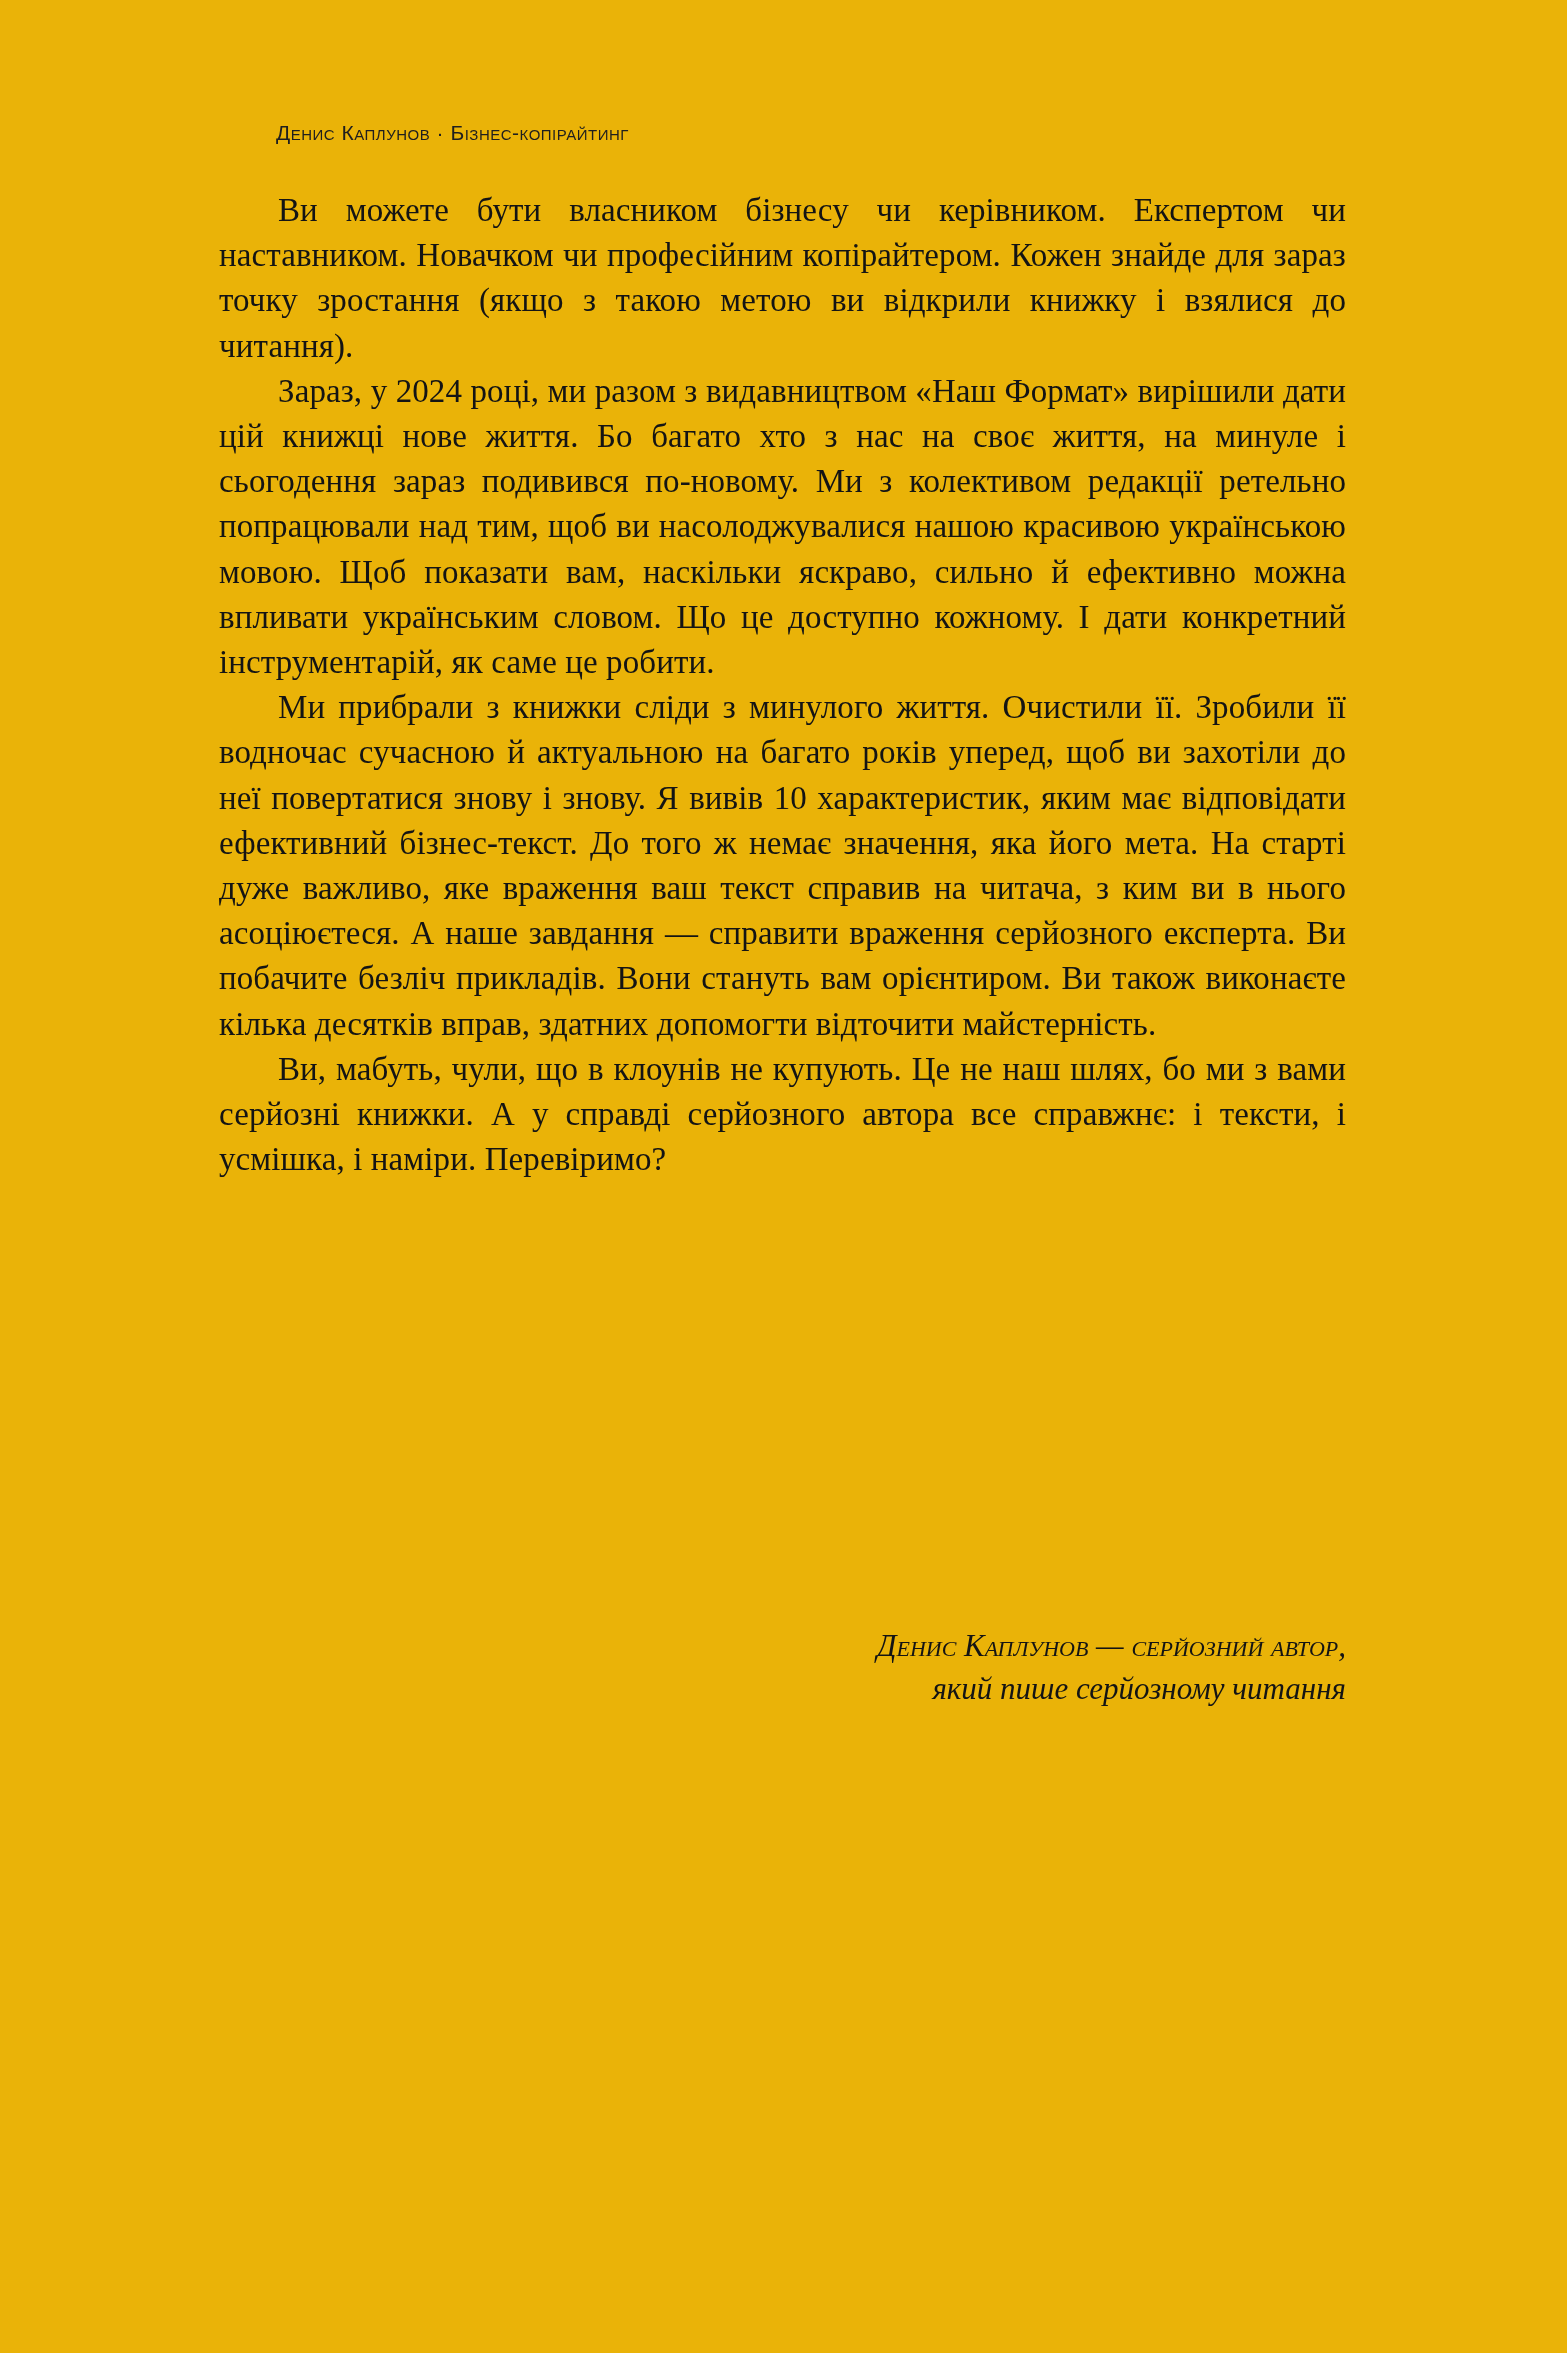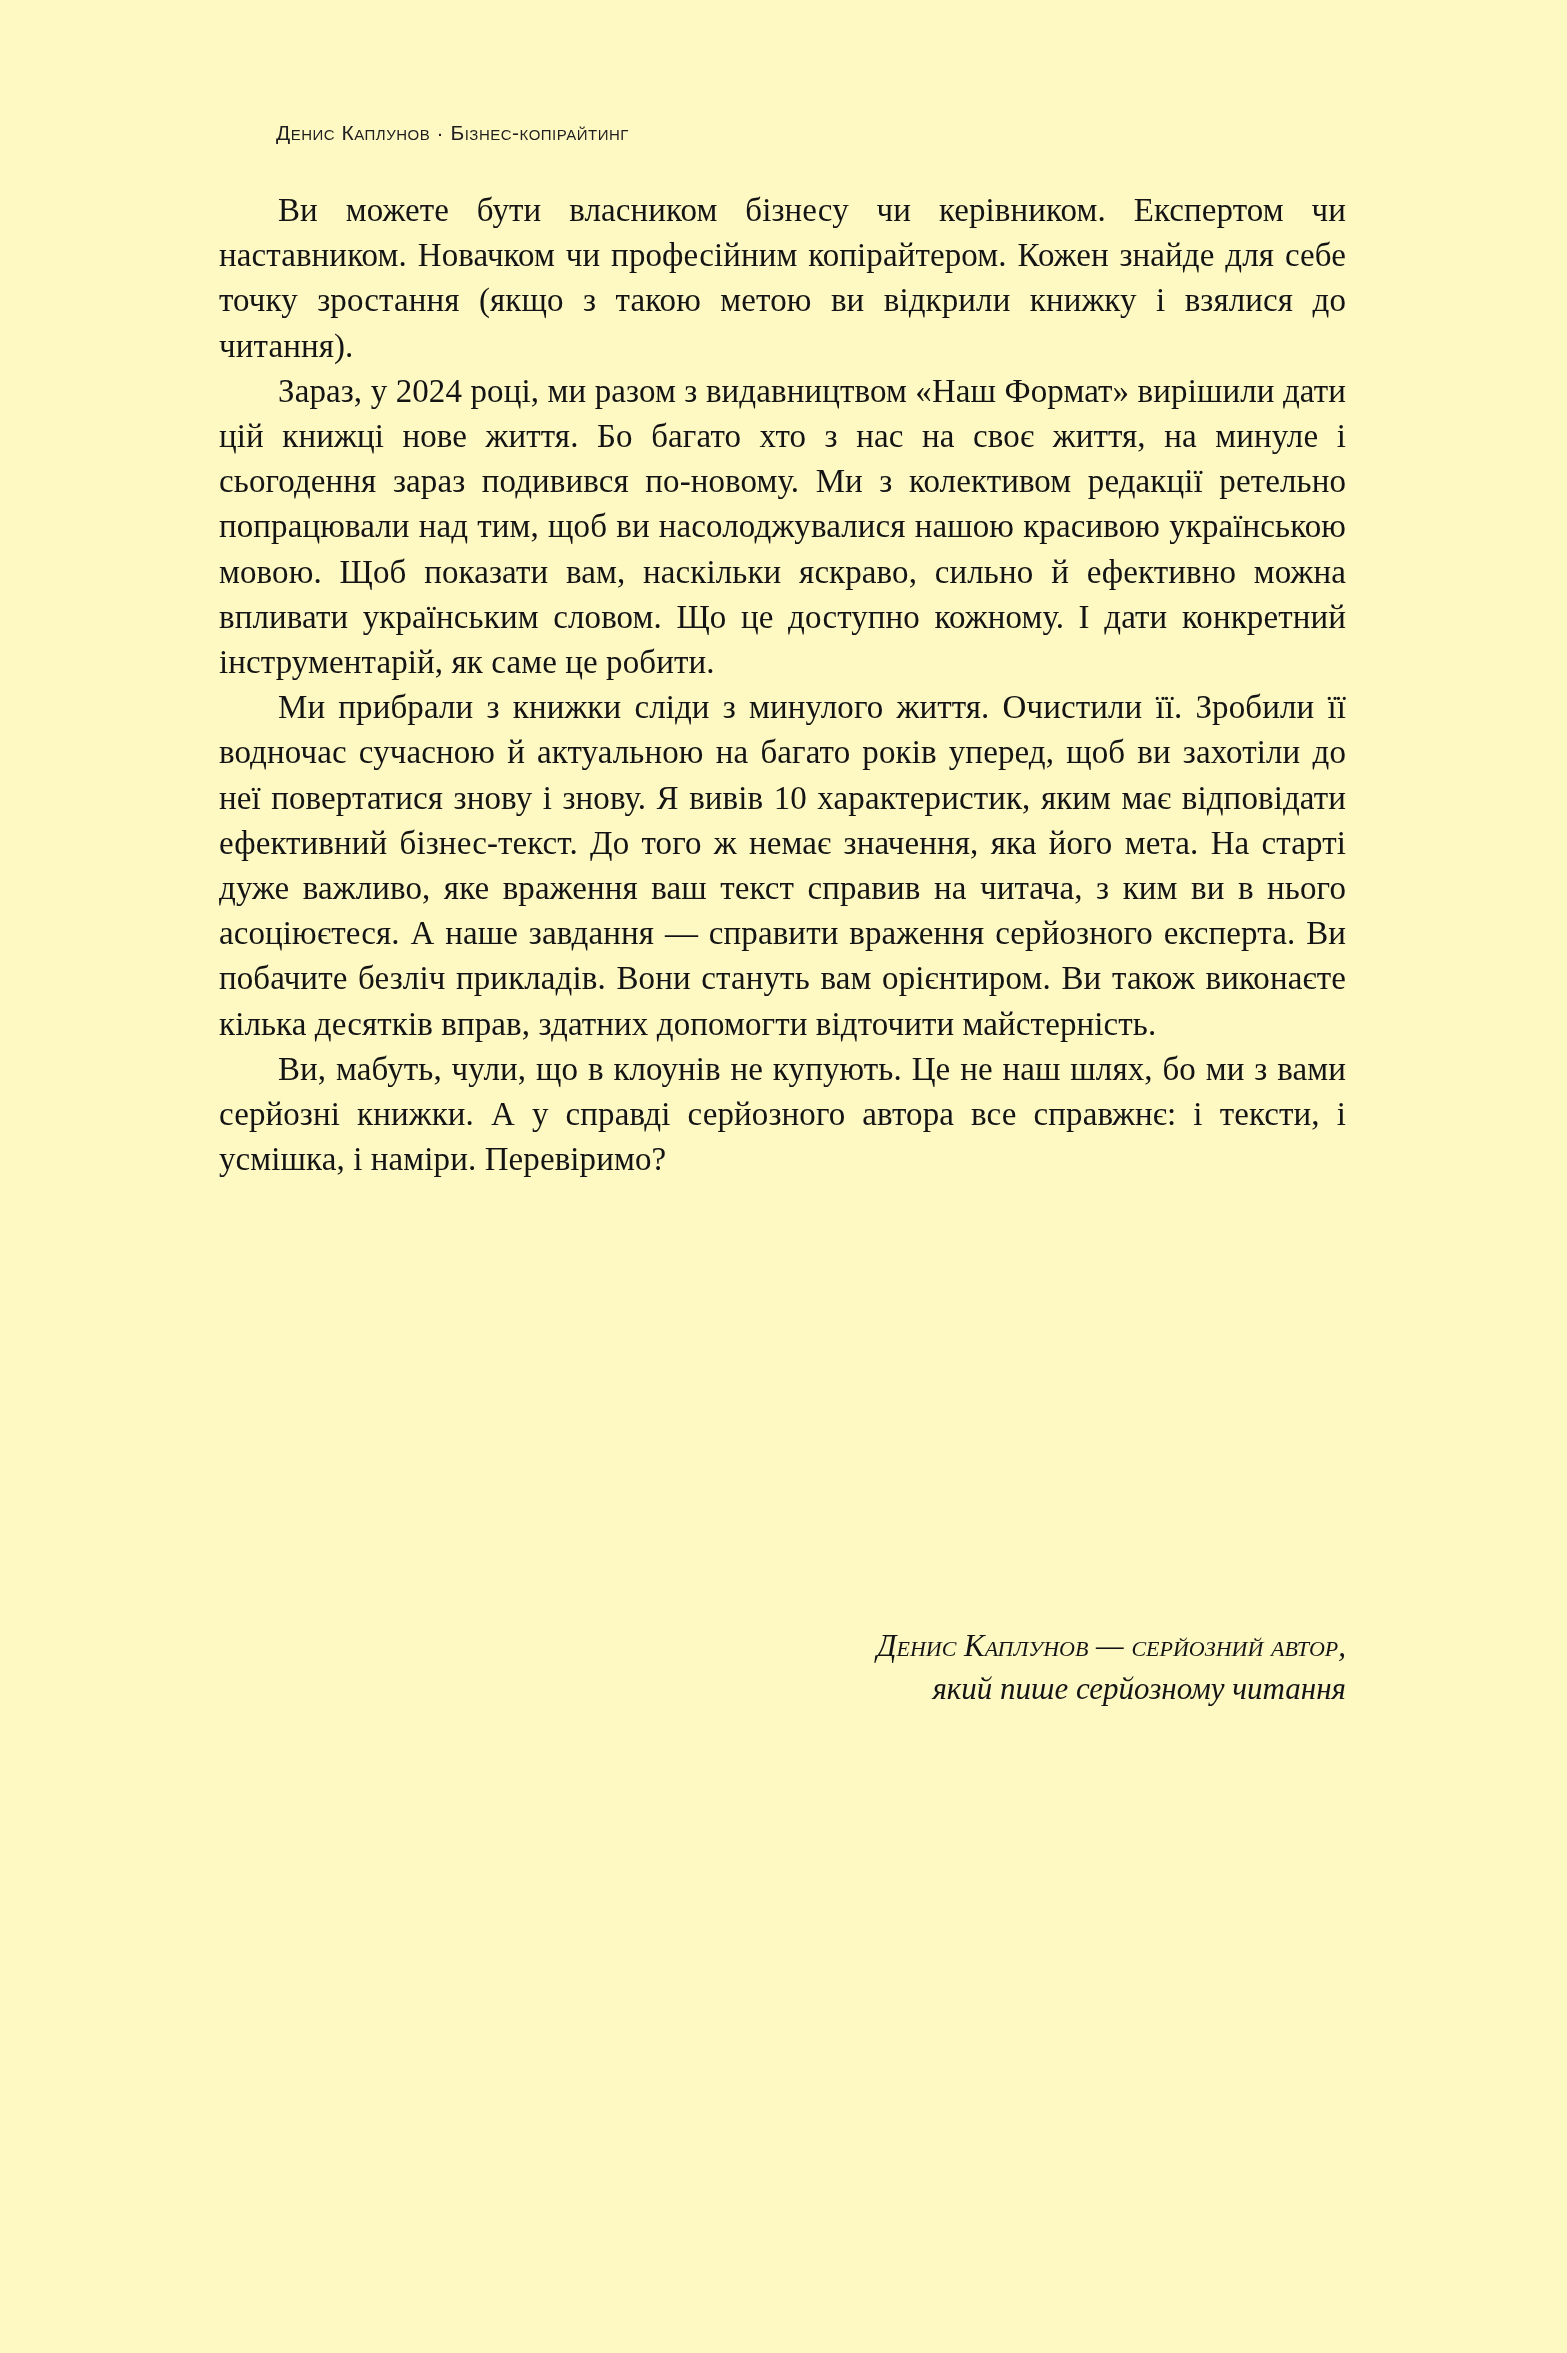--- a/index.html
+++ b/index.html
@@ -11,21 +11,21 @@
     width: 1568px;
     height: 2354px;
     position: relative;
     font-family: "Liberation Serif", "DejaVu Serif", serif;
     color: #1a1a1a;
     -webkit-font-smoothing: antialiased;
   }
   .page {
     position: absolute;
     inset: 0;
-    background: #fef9c3;
+    background: #eab308;
   }
   .running-head {
     position: absolute;
     left: 276px;
     top: 121px;
     font-family: "Liberation Sans", "DejaVu Sans", sans-serif;
     font-size: 21px;
     letter-spacing: 0.5px;
     color: #1f1f1f;
     font-weight: 400;
@@ -74,21 +74,21 @@
   }
 </style>
 </head>
 <body>
 
 <div class="page">
 
   <div class="running-head sc">Денис Каплунов · Бізнес-копірайтинг</div>
 
   <div class="text-block">
-    <p class="body-par">Ви можете бути власником бізнесу чи керівником. Експертом чи наставником. Новачком чи професійним копірайтером. Кожен знайде для себе точку зростання (якщо з такою метою ви відкрили книжку і взялися до читання).</p>
+    <p class="body-par">Ви можете бути власником бізнесу чи керівником. Експертом чи наставником. Новачком чи професійним копірайтером. Кожен знайде для зараз точку зростання (якщо з такою метою ви відкрили книжку і взялися до читання).</p>
     <p class="body-par">Зараз, у 2024 році, ми разом з видавництвом «Наш Формат» вирішили дати цій книжці нове життя. Бо багато хто з нас на своє життя, на минуле і сьогодення зараз подивився по-новому. Ми з колективом редакції ретельно попрацювали над тим, щоб ви насолоджувалися нашою красивою українською мовою. Щоб показати вам, наскільки яскраво, сильно й ефективно можна впливати українським словом. Що це доступно кожному. І дати конкретний інструментарій, як саме це робити.</p>
     <p class="body-par">Ми прибрали з книжки сліди з минулого життя. Очистили її. Зробили її водночас сучасною й актуальною на багато років уперед, щоб ви захотіли до неї повертатися знову і знову. Я вивів 10 характеристик, яким має відповідати ефективний бізнес-текст. До того ж немає значення, яка його мета. На старті дуже важливо, яке враження ваш текст справив на читача, з ким ви в нього асоціюєтеся. А наше завдання — справити враження серйозного експерта. Ви побачите безліч прикладів. Вони стануть вам орієнтиром. Ви також виконаєте кілька десятків вправ, здатних допомогти відточити майстерність.</p>
     <p class="body-par">Ви, мабуть, чули, що в клоунів не купують. Це не наш шлях, бо ми з вами серйозні книжки. А у справді серйозного автора все справжнє: і тексти, і усмішка, і наміри. Перевіримо?</p>
   </div>
 
   <div class="signature">
     <p class="sig-line-1 sc">Денис Каплунов — серйозний автор,</p>
     <p class="sig-line-2">який пише серйозному читання</p>
   </div>
 

